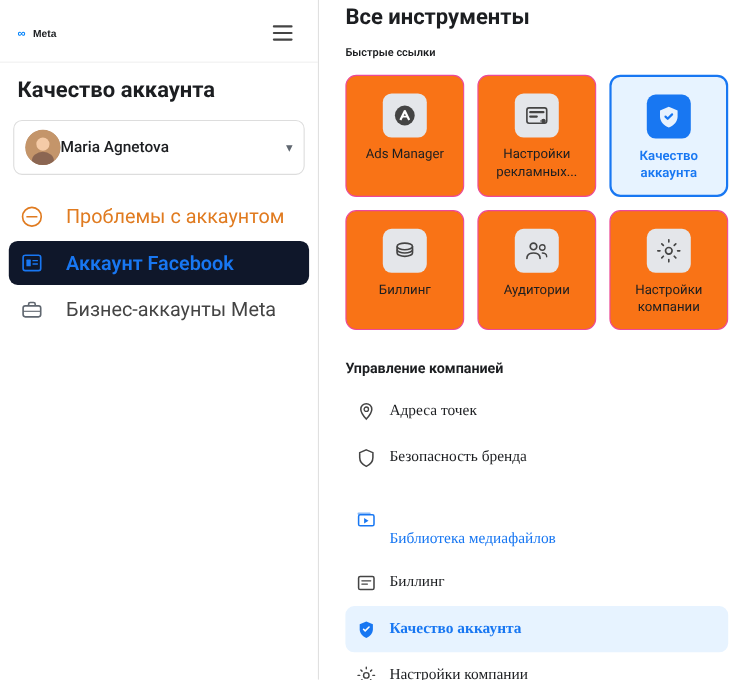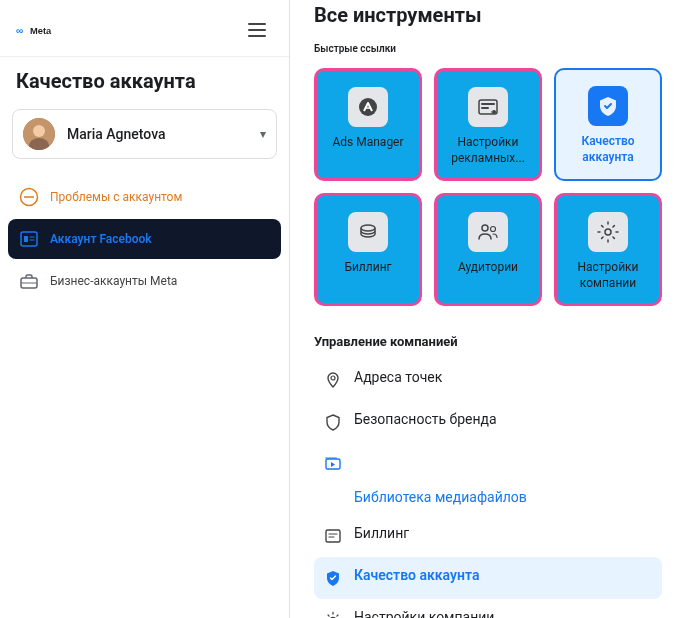--- a/index.html
+++ b/index.html
@@ -9,53 +9,53 @@
     .sidebar { width: 290px; min-width: 290px; border-right: 1px solid #e0e0e0; display: flex; flex-direction: column; padding: 0; background: #fff; }
     .sidebar-header { padding: 14px 16px 10px 16px; display: flex; align-items: center; justify-content: space-between; border-bottom: 1px solid #f0f0f0; }
     .meta-logo { display: flex; align-items: center; }
     .meta-logo svg { width: 56px; height: 20px; }
     .hamburger { width: 32px; height: 32px; display: flex; align-items: center; justify-content: center; cursor: pointer; border-radius: 6px; }
     .hamburger-icon { display: flex; flex-direction: column; gap: 4px; }
     .hamburger-icon span { display: block; width: 18px; height: 2px; background: #444; border-radius: 2px; }
 
     .page-title { padding: 12px 16px 10px 16px; font-size: 20px; font-weight: 700; color: #1c1e21; }
 
-    .user-selector { margin: 6px 12px 14px 12px; border: 1px solid #ddd; border-radius: 8px; padding: 8px 10px; display: flex; align-items: center; gap: 12px; cursor: pointer; }
+    .user-selector { margin: 6px 12px 14px 12px; border: 1px solid #ddd; border-radius: 8px; padding: 8px 10px; display: flex; align-items: center; gap: 0; cursor: pointer; }
     .user-avatar-placeholder { width: 32px; height: 32px; border-radius: 50%; background: linear-gradient(135deg, #b8967a, #8b6f5a); flex-shrink: 0; }
     .user-name { flex: 1; font-size: 14px; color: #1c1e21; font-weight: 500; }
     .chevron-down { color: #606770; font-size: 12px; }
 
     .nav-items { display: flex; flex-direction: column; gap: 2px; padding: 4px 8px; }
-    .nav-item { display: flex; align-items: center; gap: 10px; padding: 9px 10px; border-radius: 8px; cursor: pointer; color: #444; font-size: 12px; }
+    .nav-item { display: flex; align-items: center; gap: 20px; padding: 9px 10px; border-radius: 8px; cursor: pointer; color: #444; font-size: 18px; }
     .nav-item.active { background: #0f172a; color: #1877f2; font-weight: 600; }
     .nav-item .nav-icon { width: 22px; height: 22px; display: flex; align-items: center; justify-content: center; flex-shrink: 0; }
     .nav-item .nav-label { color: inherit; }
     .nav-item.warning .nav-label { color: #e07b20; }
     .nav-item.warning .nav-icon { color: #e07b20; }
     .nav-item.active .nav-label { color: #1877f2; }
 
     
     .main { flex: 1; overflow-y: auto; padding: 3px 24px; background: #fff; }
     .main-title { font-size: 20px; font-weight: 700; color: #1c1e21; margin-bottom: 16px; }
 
     .section-label { font-size: 10px; font-weight: 600; color: #1c1e21; margin-bottom: 14px; }
 
     .quick-links-grid { display: grid; grid-template-columns: repeat(3, 1fr); gap: 12px; margin-bottom: 28px; }
-    .quick-link-card { border: 3px solid #ec4899; border-radius: 10px; padding: 16px 12px 12px 12px; display: flex; flex-direction: column; align-items: center; gap: 8px; cursor: pointer; background: #0ea5e9; text-align: center; }
+    .quick-link-card { border: 1px solid #ec4899; border-radius: 10px; padding: 16px 12px 12px 12px; display: flex; flex-direction: column; align-items: center; gap: 8px; cursor: pointer; background: #f97316; text-align: center; }
     .quick-link-card.active { border: 2px solid #1877f2; background: #e7f3ff; }
     .quick-link-icon { width: 40px; height: 40px; border-radius: 8px; display: flex; align-items: center; justify-content: center; }
     .quick-link-icon.grey-bg { background: #e4e6ea; }
     .quick-link-icon.blue-bg { background: #1877f2; }
     .quick-link-label { font-size: 12px; color: #1c1e21; line-height: 1.3; }
     .quick-link-label.blue { color: #1877f2; font-weight: 600; }
 
     .manage-section { margin-bottom: 8px; }
     .manage-label { font-size: 13px; font-weight: 700; color: #1c1e21; margin-bottom: 10px; }
     .manage-items { display: flex; flex-direction: column; }
-    .manage-item { display: flex; align-items: flex-start; gap: 10px; padding: 10px 8px; border-radius: 8px; cursor: pointer; font-size: 14px; color: #1c1e21; }
+    .manage-item { display: flex; align-items: center; gap: 10px; padding: 10px 8px; border-radius: 8px; cursor: pointer; font-size: 14px; color: #1c1e21; font-family: Liberation Serif, serif; }
     .manage-item.active { background: #e7f3ff; }
     .manage-item .item-icon { width: 22px; height: 22px; display: flex; align-items: center; justify-content: center; flex-shrink: 0; color: #444; }
     .manage-item.link-blue .item-label { color: #1877f2; margin-top: 36px; }
     .manage-item.active .item-label { color: #1877f2; font-weight: 600; }
     .manage-item.active .item-icon { color: #1877f2; }
   </style>
 </head>
 <body>
 
 <div class="sidebar">

